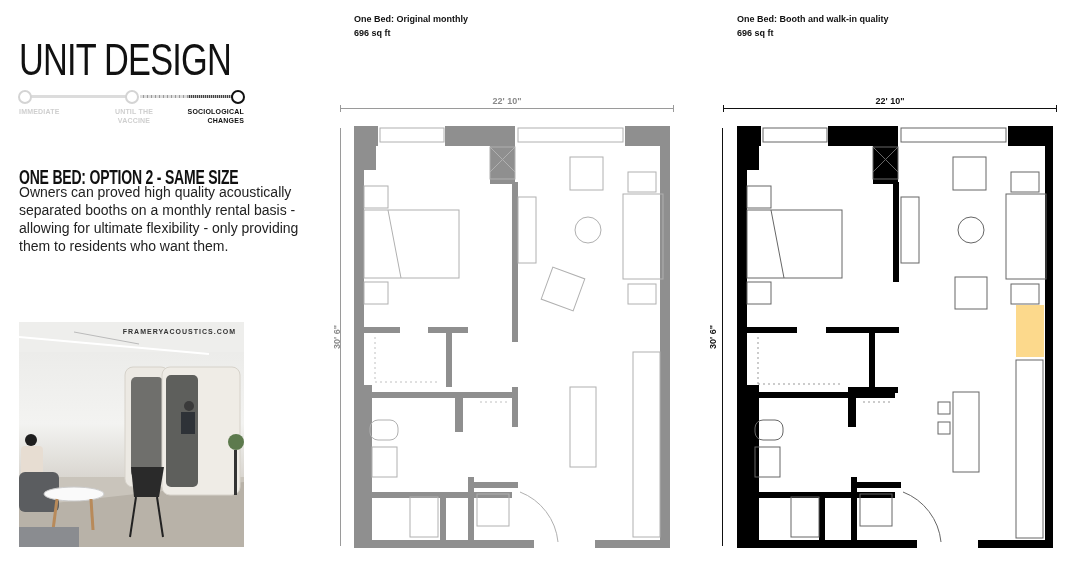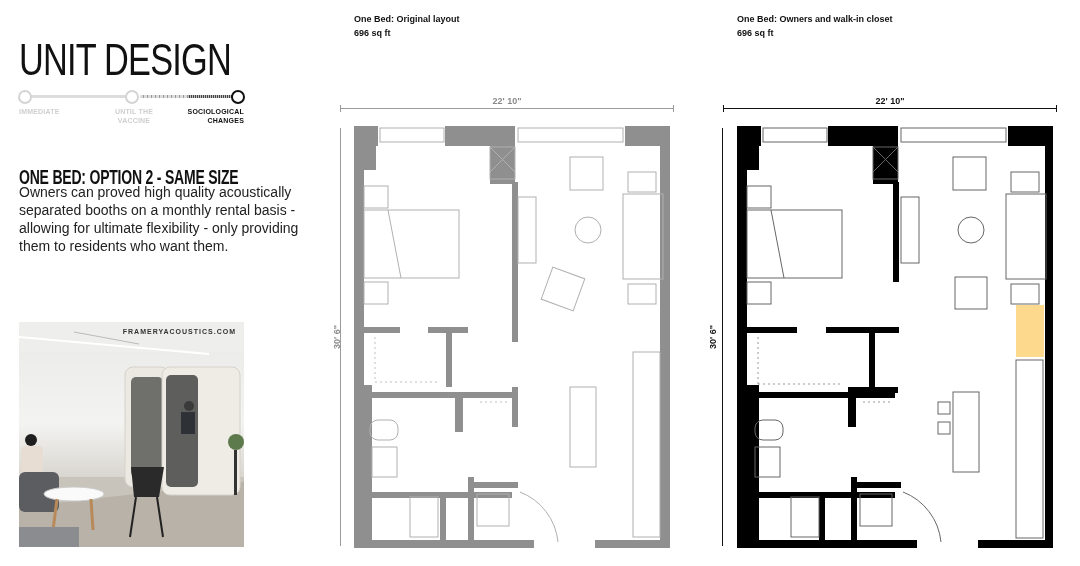--- a/index.html
+++ b/index.html
@@ -77,21 +77,21 @@
 
     <path d="M112 145 L145 145 L140 175 L115 175 Z" fill="#2a2a2a"></path>
     <line x1="117" y1="175" x2="111" y2="215" stroke="#222" stroke-width="2"></line>
     <line x1="138" y1="175" x2="144" y2="215" stroke="#222" stroke-width="2"></line>
     <rect x="0" y="205" width="60" height="20" fill="#8a8c90"></rect>
   </svg>
   <div class="credit">FRAMERYACOUSTICS.COM</div>
 </div>
 
 <div class="abs plan-title" style="left:354px;top:12px">
-  <div>One Bed: Original layout</div>
+  <div>One Bed: Original monthly</div>
   <div>696 sq ft</div>
 </div>
 <div class="abs dim-h" style="left:340px;top:96px;width:334px;color:#8a8a8a">22' 10"</div>
 <div class="abs" style="left:340px;top:108px;width:334px;height:1px;background:#9a9a9a"></div>
 <div class="abs" style="left:340px;top:105px;width:1px;height:7px;background:#9a9a9a"></div>
 <div class="abs" style="left:673px;top:105px;width:1px;height:7px;background:#9a9a9a"></div>
 <div class="abs" style="left:340px;top:128px;width:1px;height:418px;background:#9a9a9a"></div>
 <div class="abs dim-v" style="left:312px;top:332px;width:50px;text-align:center;color:#8a8a8a">30' 6"</div>
 
 <svg class="abs" style="left:350px;top:122px" width="325" height="428" viewBox="0 0 325 428">
@@ -144,21 +144,21 @@
     <path d="M170 370 A 60 60 0 0 1 208 420"></path>
   </g>
   <g stroke="#c0c0c0" stroke-dasharray="2 3" fill="none">
     <line x1="25" y1="215" x2="25" y2="260"></line>
     <line x1="25" y1="260" x2="90" y2="260"></line>
     <line x1="130" y1="280" x2="160" y2="280"></line>
   </g>
 </svg>
 
 <div class="abs plan-title" style="left:737px;top:12px">
-  <div>One Bed: Owners and walk-in closet</div>
+  <div>One Bed: Booth and walk-in quality</div>
   <div>696 sq ft</div>
 </div>
 <div class="abs dim-h" style="left:723px;top:96px;width:334px;color:#111">22' 10"</div>
 <div class="abs" style="left:723px;top:108px;width:334px;height:1px;background:#111"></div>
 <div class="abs" style="left:723px;top:105px;width:1px;height:7px;background:#111"></div>
 <div class="abs" style="left:1056px;top:105px;width:1px;height:7px;background:#111"></div>
 <div class="abs" style="left:722px;top:128px;width:1px;height:418px;background:#111"></div>
 <div class="abs dim-v" style="left:688px;top:332px;width:50px;text-align:center;color:#111">30' 6"</div>
 
 <svg class="abs" style="left:733px;top:122px" width="325" height="428" viewBox="0 0 325 428">

